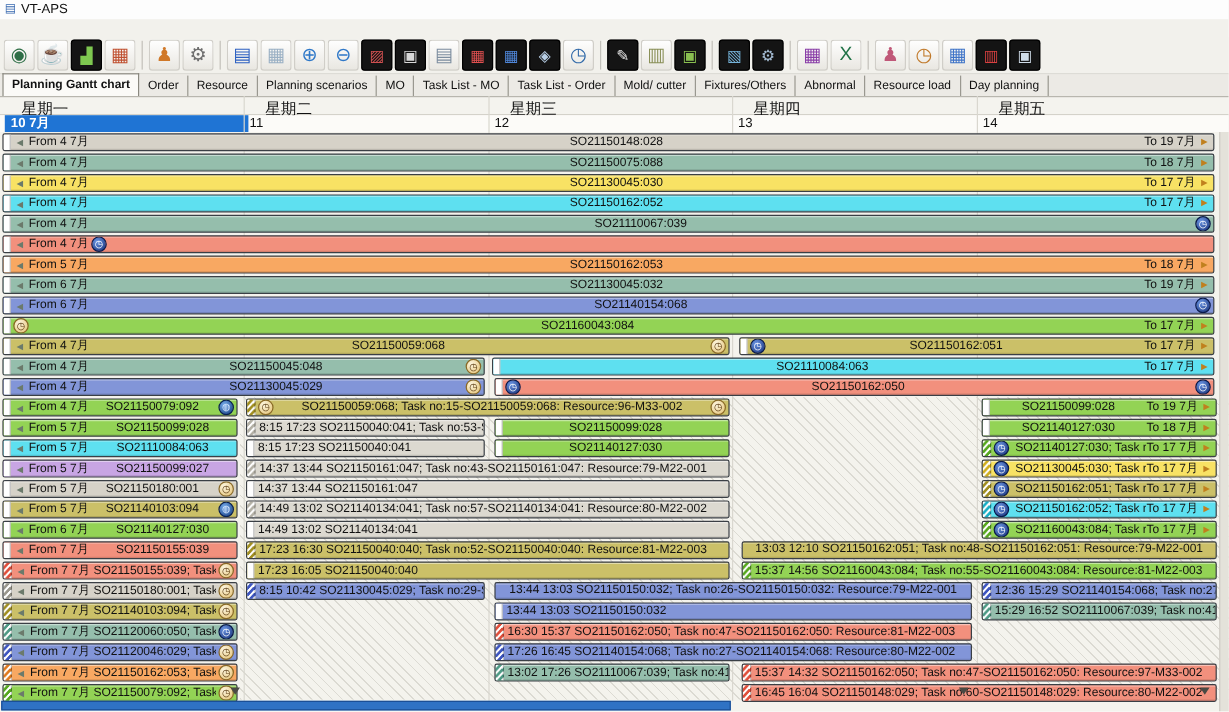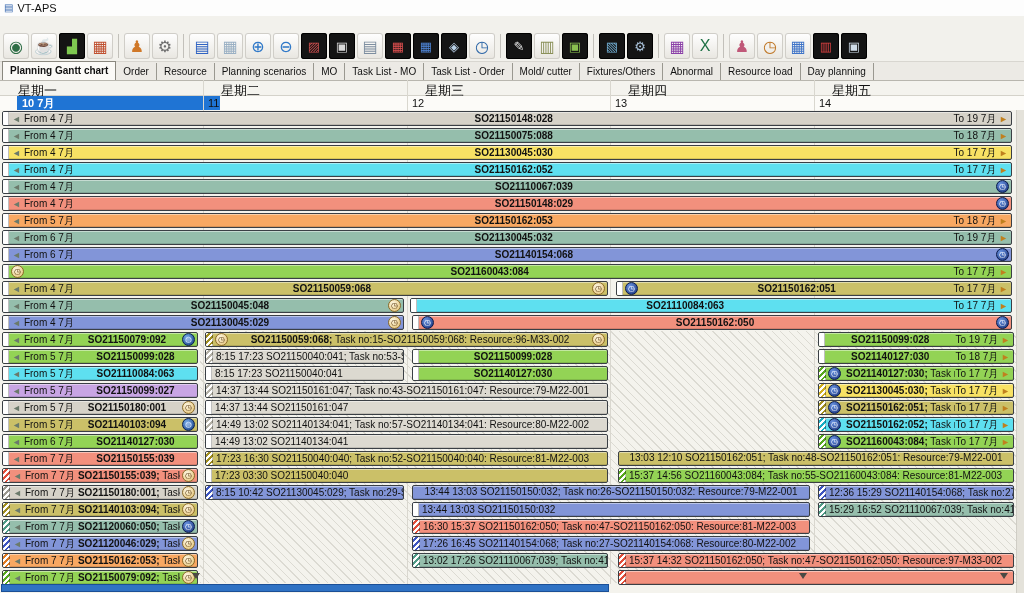--- a/index.html
+++ b/index.html
@@ -60,21 +60,21 @@
   .c-lgray{background:#dcd9d0;--sc:#b3b0a5}
   .c-teal{background:#95beac;--sc:#4e9a85}
   .c-yellow{background:#f8e264;--sc:#cfae1e}
   .c-cyan{background:#5ee0f0;--sc:#18aec4}
   .c-salmon{background:#f2907d;--sc:#e04e3a}
   .c-orange{background:#f8a862;--sc:#e07a1e}
   .c-blue{background:#8295d8;--sc:#3d55c0}
   .c-green{background:#93d355;--sc:#57a81e}
   .c-khaki{background:#cbc068;--sc:#a08e20}
   .c-purple{background:#c8a5e4;--sc:#9a5fd0}
-  .bar b{font-weight:bold}
+  .bar b{font-weight:normal}
 </style>
 </head>
 <body>
 
 <div class="stage">
   <div class="titlebar">
     <span class="appicon">▤</span>
     <span>VT-APS</span>
   </div>
   <div class="toolbar">
@@ -129,21 +129,21 @@
       <span class="tab">Day planning</span>
     </div>
   <div class="calwk">
       <span class="wklbl" style="left: 18px;">星期一</span>
       <span class="wklbl" style="left: 221px;">星期二</span>
       <span class="wklbl" style="left: 425px;">星期三</span>
       <span class="wklbl" style="left: 628px;">星期四</span>
       <span class="wklbl" style="left: 832px;">星期五</span>
     </div>
   <div class="caldt">
-      <span class="dtlbl sel" style="left: 17px; width: 203px;">10 7月</span>
+      <span class="dtlbl sel" style="left: 4px; width: 203px;">10 7月</span>
       <span class="dtlbl" style="left: 203px;">11</span>
       <span class="dtlbl" style="left: 407px;">12</span>
       <span class="dtlbl" style="left: 610px;">13</span>
       <span class="dtlbl" style="left: 814px;">14</span>
     </div>
   <div class="bodybg"></div>
   <div class="hatch"></div>
   <div id="gridlines">
       <div class="gridline" style="left: 203px;"></div>
       <div class="gridline" style="left: 407px;"></div>
@@ -177,21 +177,20 @@
       </div>
       <div class="bar c-teal" style="left: 2px; top: 179px; width: 1010px;">
         <span class="ws"></span>
         <span class="from"><i class="la">◄</i>From 4 7月</span>
         <span class="mid ctr"><b>SO21110067:039</b></span>
         <span class="ck blue">◷</span>
       </div>
       <div class="bar c-salmon" style="left: 2px; top: 196px; width: 1010px;">
         <span class="ws"></span>
         <span class="from"><i class="la">◄</i>From 4 7月</span>
-        <span class="mid ctr"><b>SO21150148:029</b></span>
         <span class="ck blue">◷</span>
       </div>
       <div class="bar c-orange" style="left: 2px; top: 213px; width: 1010px;">
         <span class="ws"></span>
         <span class="from"><i class="la">◄</i>From 5 7月</span>
         <span class="mid ctr"><b>SO21150162:053</b></span>
         <span class="to">To 18 7月 <i class="ra">►</i></span>
       </div>
       <div class="bar c-teal" style="left: 2px; top: 230px; width: 1010px;">
         <span class="ws"></span>
@@ -368,21 +367,21 @@
       <div class="bar c-lgray" style="left: 205px; top: 434px; width: 403px;">
         <span class="ws"></span>
         <span class="mid">14:49 13:02 SO21140134:041</span>
       </div>
       <div class="bar c-khaki" style="left: 205px; top: 451px; width: 403px;">
         <span class="stripe"></span>
         <span class="mid">17:23 16:30 SO21150040:040; Task no:52-SO21150040:040: Resource:81-M22-003</span>
       </div>
       <div class="bar c-khaki" style="left: 205px; top: 468px; width: 403px;">
         <span class="ws"></span>
-        <span class="mid">17:23 03:30 SO21150040:040</span>
+        <span class="mid">17:23 16:05 SO21150040:040</span>
       </div>
       <div class="bar c-blue" style="left: 205px; top: 485px; width: 199px;">
         <span class="stripe"></span>
         <span class="mid">8:15 10:42 SO21130045:029; Task no:29-SO21...</span>
       </div>
       <div class="bar c-blue" style="left: 412px; top: 485px; width: 398px; flex-direction: column;">
         <span class="stripe"></span>
         <span class="mid">13:44 13:03 SO21150150:032; Task no:26-SO21150150:032: Resource:79-M22-001</span>
       </div>
       <div class="bar c-blue" style="left: 412px; top: 502px; width: 398px; justify-content: space-between;">
@@ -456,20 +455,21 @@
       <div class="bar c-teal" style="left: 818px; top: 502px; width: 196px;">
         <span class="stripe"></span>
         <span class="mid">15:29 16:52 SO21110067:039; Task no:41-SO21...</span>
       </div>
       <div class="bar c-salmon" style="left: 618px; top: 553px; width: 396px; justify-content: center;">
         <span class="stripe"></span>
         <span class="mid">15:37 14:32 SO21150162:050; Task no:47-SO21150162:050: Resource:97-M33-002</span>
       </div>
       <div class="bar c-salmon" style="left: 618px; top: 570px; width: 396px;">
         <span class="stripe"></span>
+        <span class="mid">16:45 16:04 SO21150148:029; Task no:60-SO21150148:029: Resource:80-M22-002</span>
       </div>
     </div>
   <div class="vscroll"></div>
   <div class="hthumb"></div>
   <div id="scroll-arrows">
       <div class="darr" style="left: 192px; top: 573px;"></div>
       <div class="darr" style="left: 799px; top: 573px;"></div>
       <div class="darr" style="left: 1000px; top: 573px;"></div>
     </div>
 </div>

